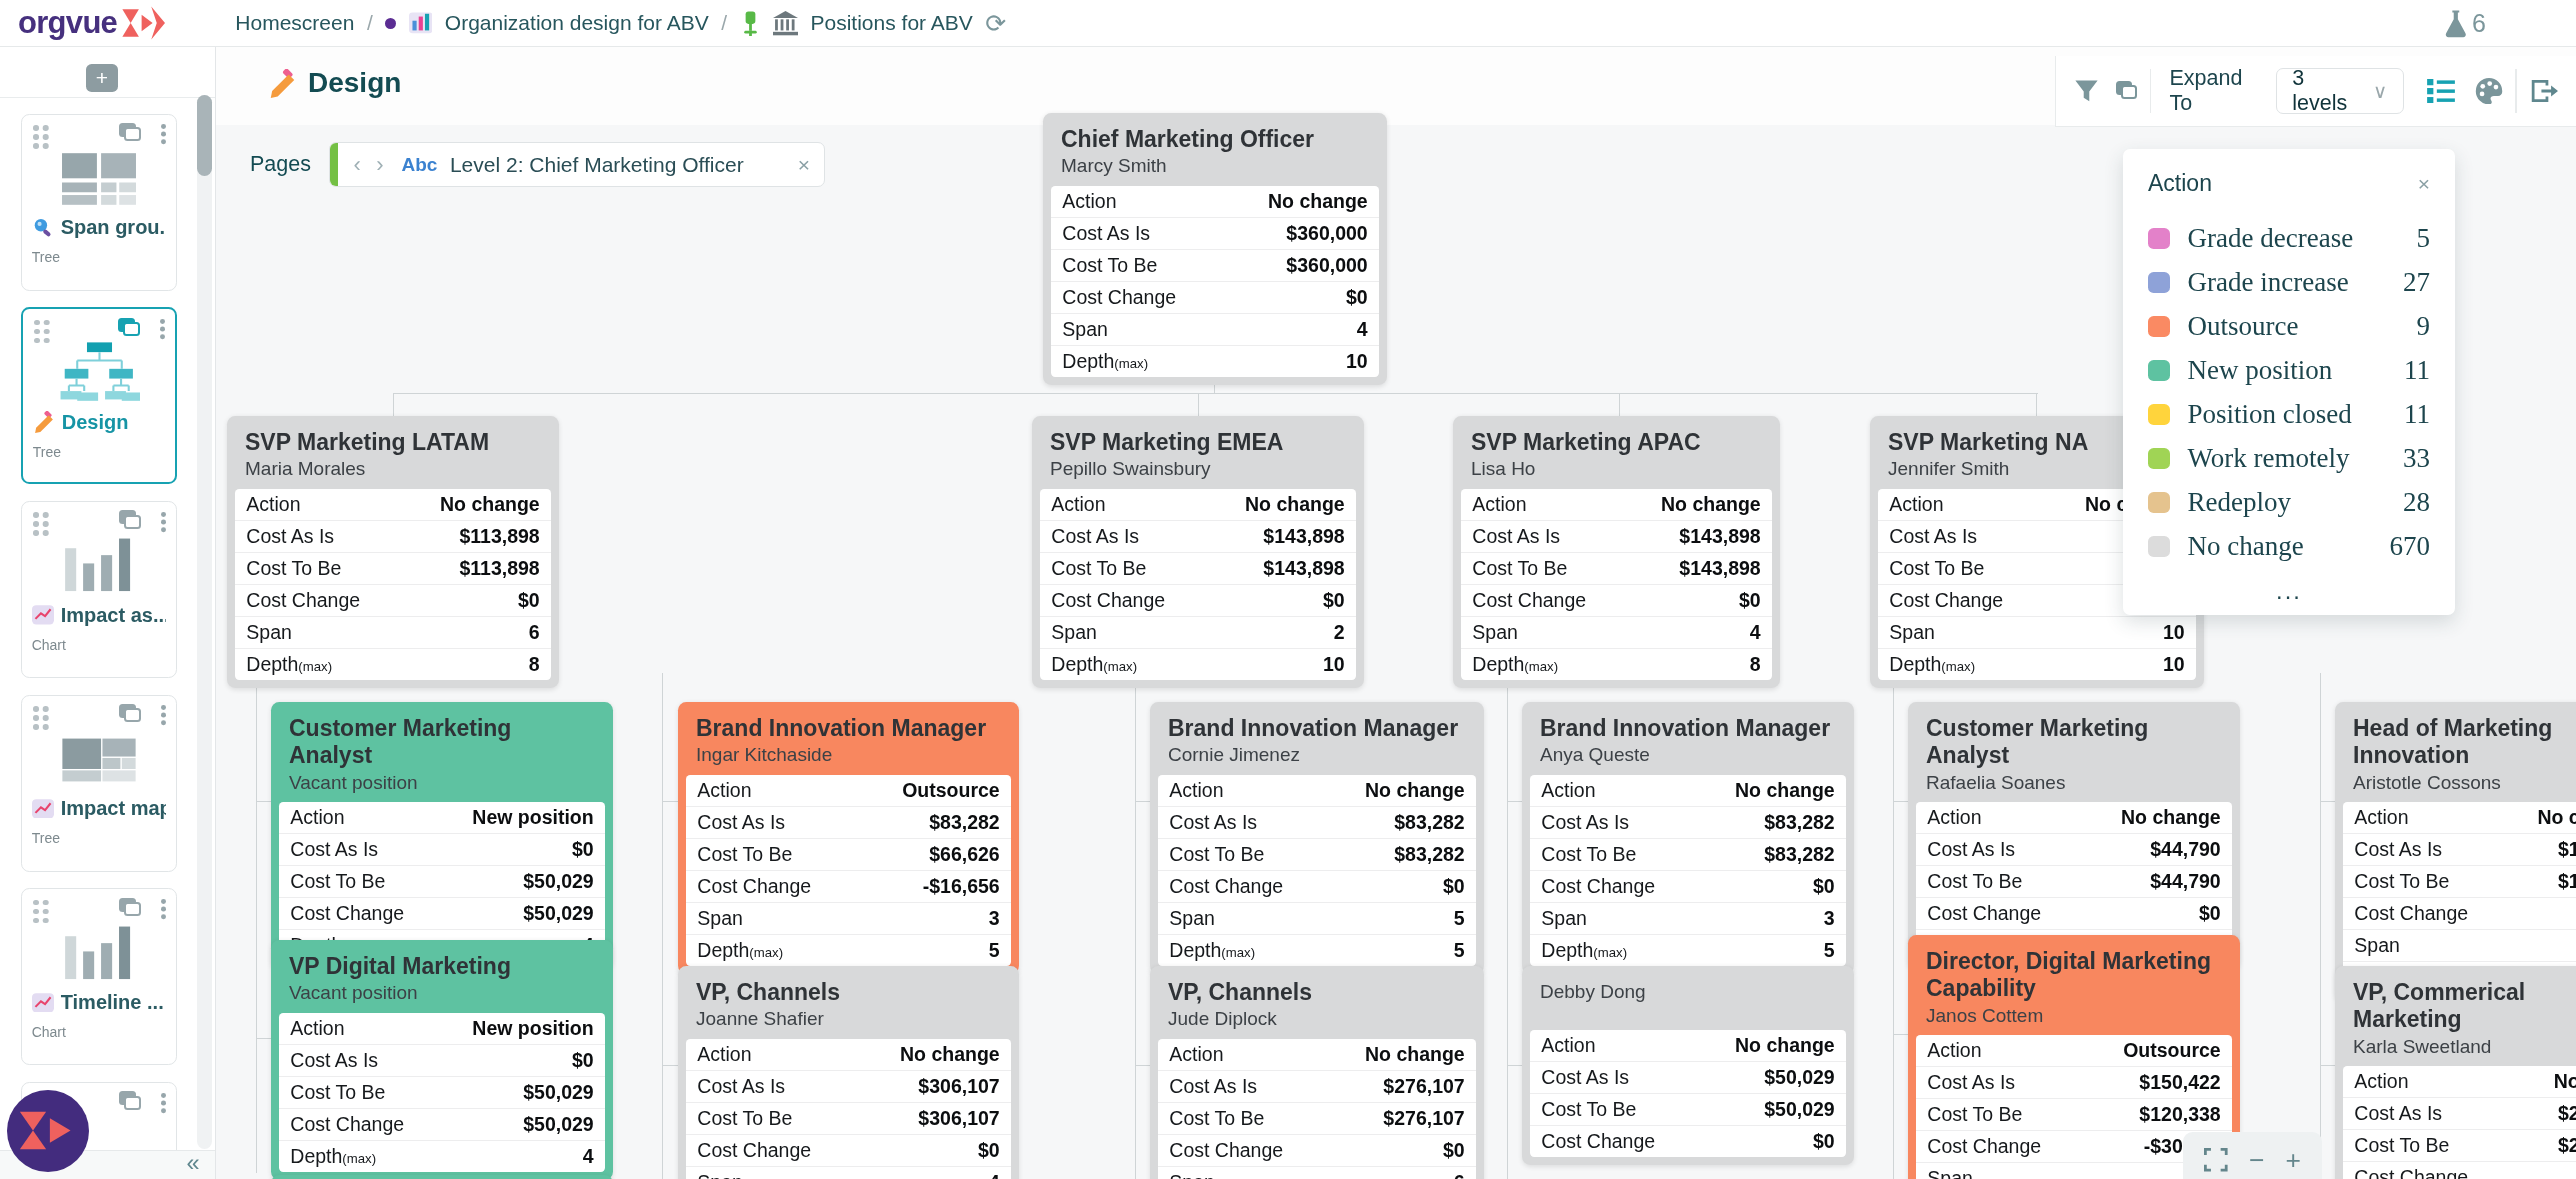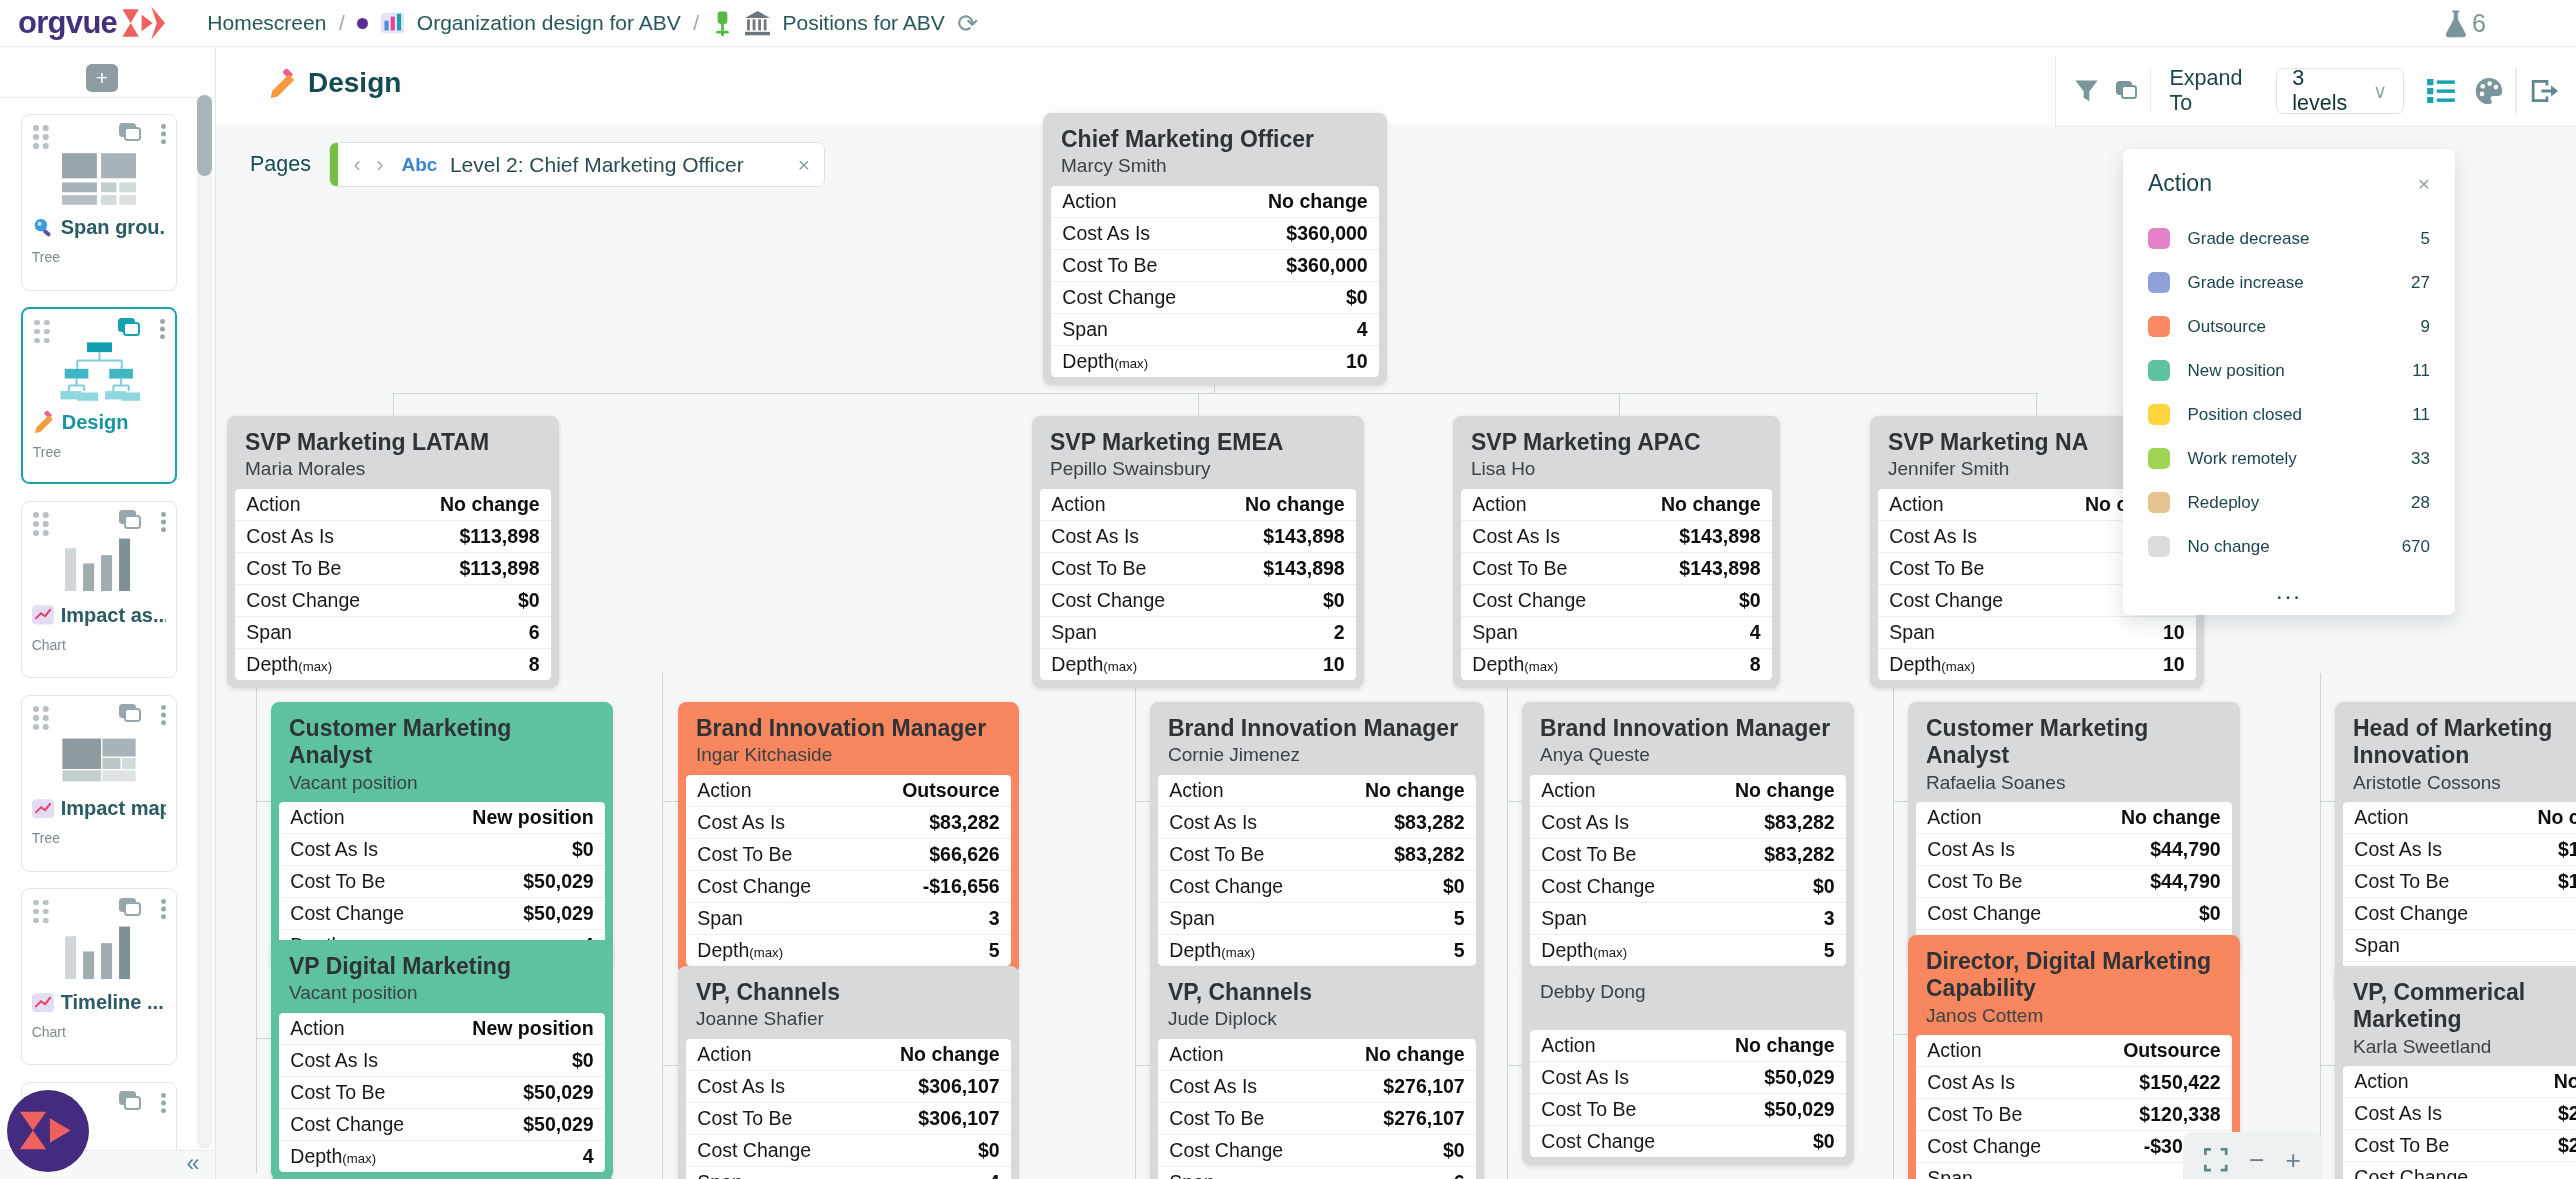--- a/index.html
+++ b/index.html
@@ -1,20 +1,20 @@
 <!DOCTYPE html>
 <html style="font-size:11px"><head>
 <meta charset="utf-8">
 <style>
   html,body{margin:0;padding:0;}
   body{width:2576px;height:1180px;overflow:hidden;position:relative;
        font-family:"Liberation Sans", sans-serif;background:#f6f7f8;color:#16191c;}
   
   .topbar{position:absolute;left:0;top:0;width:100%;height:46px;background:#fff;
-          border-bottom:1.4px solid #e6e9ea;display:flex;align-items:center;z-index:30;}
+          border-bottom:1.4px solid #e6e9ea;display:flex;align-items:center;z-index:30;gap:28px;}
   .logo{display:flex;align-items:center;margin-left:18px;}
   .logo-text{font-size:31px;font-weight:bold;color:#46307e;letter-spacing:-0.7px;}
   .crumbs{display:flex;align-items:center;gap:12.5px;margin-left:42px;font-size:21px;color:#27565d;}
   .crumb-sep{color:#9aa7ab;}
   .purple-dot{width:11px;height:11px;border-radius:50%;background:#5b2d93;}
   .flaskbox{margin-left:auto;margin-right:90px;display:flex;align-items:center;gap:4.2px;
             color:#7b969b;font-size:25px;}
   
   .sidebar{position:absolute;left:0;top:46px;width:215px;bottom:0;background:#fff;
            border-right:1.4px solid #e3e6e8;z-index:25;overflow:hidden;}
@@ -88,21 +88,21 @@
   .crow .lbl{color:#16191c;}
   .crow .lbl small{font-size:13.2px;}
   .crow .val{font-weight:bold;color:#0c0e10;white-space:nowrap;}
   
   .legend{position:absolute;left:2123px;top:149px;width:332px;height:466px;background:#fff;
           border-radius:7px;box-shadow:0 7px 19.5px rgba(40,60,70,0.16);z-index:10;padding:21px 25px;box-sizing:border-box;}
   .legend-head{display:flex;justify-content:space-between;align-items:center;}
   .legend-title{font-size:23px;color:#1d454d;}
   .legend-x{font-size:21px;color:#8aa0a5;}
   .legend-items{margin-top:19.5px;}
-  .litem{display:flex;align-items:center;height:44px;font-size:17px;color:#1d454d;}
+  .litem{display:flex;align-items:center;height:44px;font-size:27px;color:#1d454d;font-family:Liberation Serif, serif;}
   .swatch{width:21.5px;height:21.5px;border-radius:5.6px;margin-right:18px;}
   .lcount{margin-left:auto;}
   .legend-more{text-align:center;font-size:23.6px;color:#1d454d;letter-spacing:2.1px;margin-top:9.7px;}
   
   .zoomctl{position:absolute;left:2183px;top:1132px;width:139px;height:56px;background:#eef1f2;
            border-radius:9.7px;z-index:8;display:flex;align-items:center;justify-content:space-evenly;
            color:#64868c;font-size:26.4px;}
   svg{display:block;}
 </style>
 </head>

